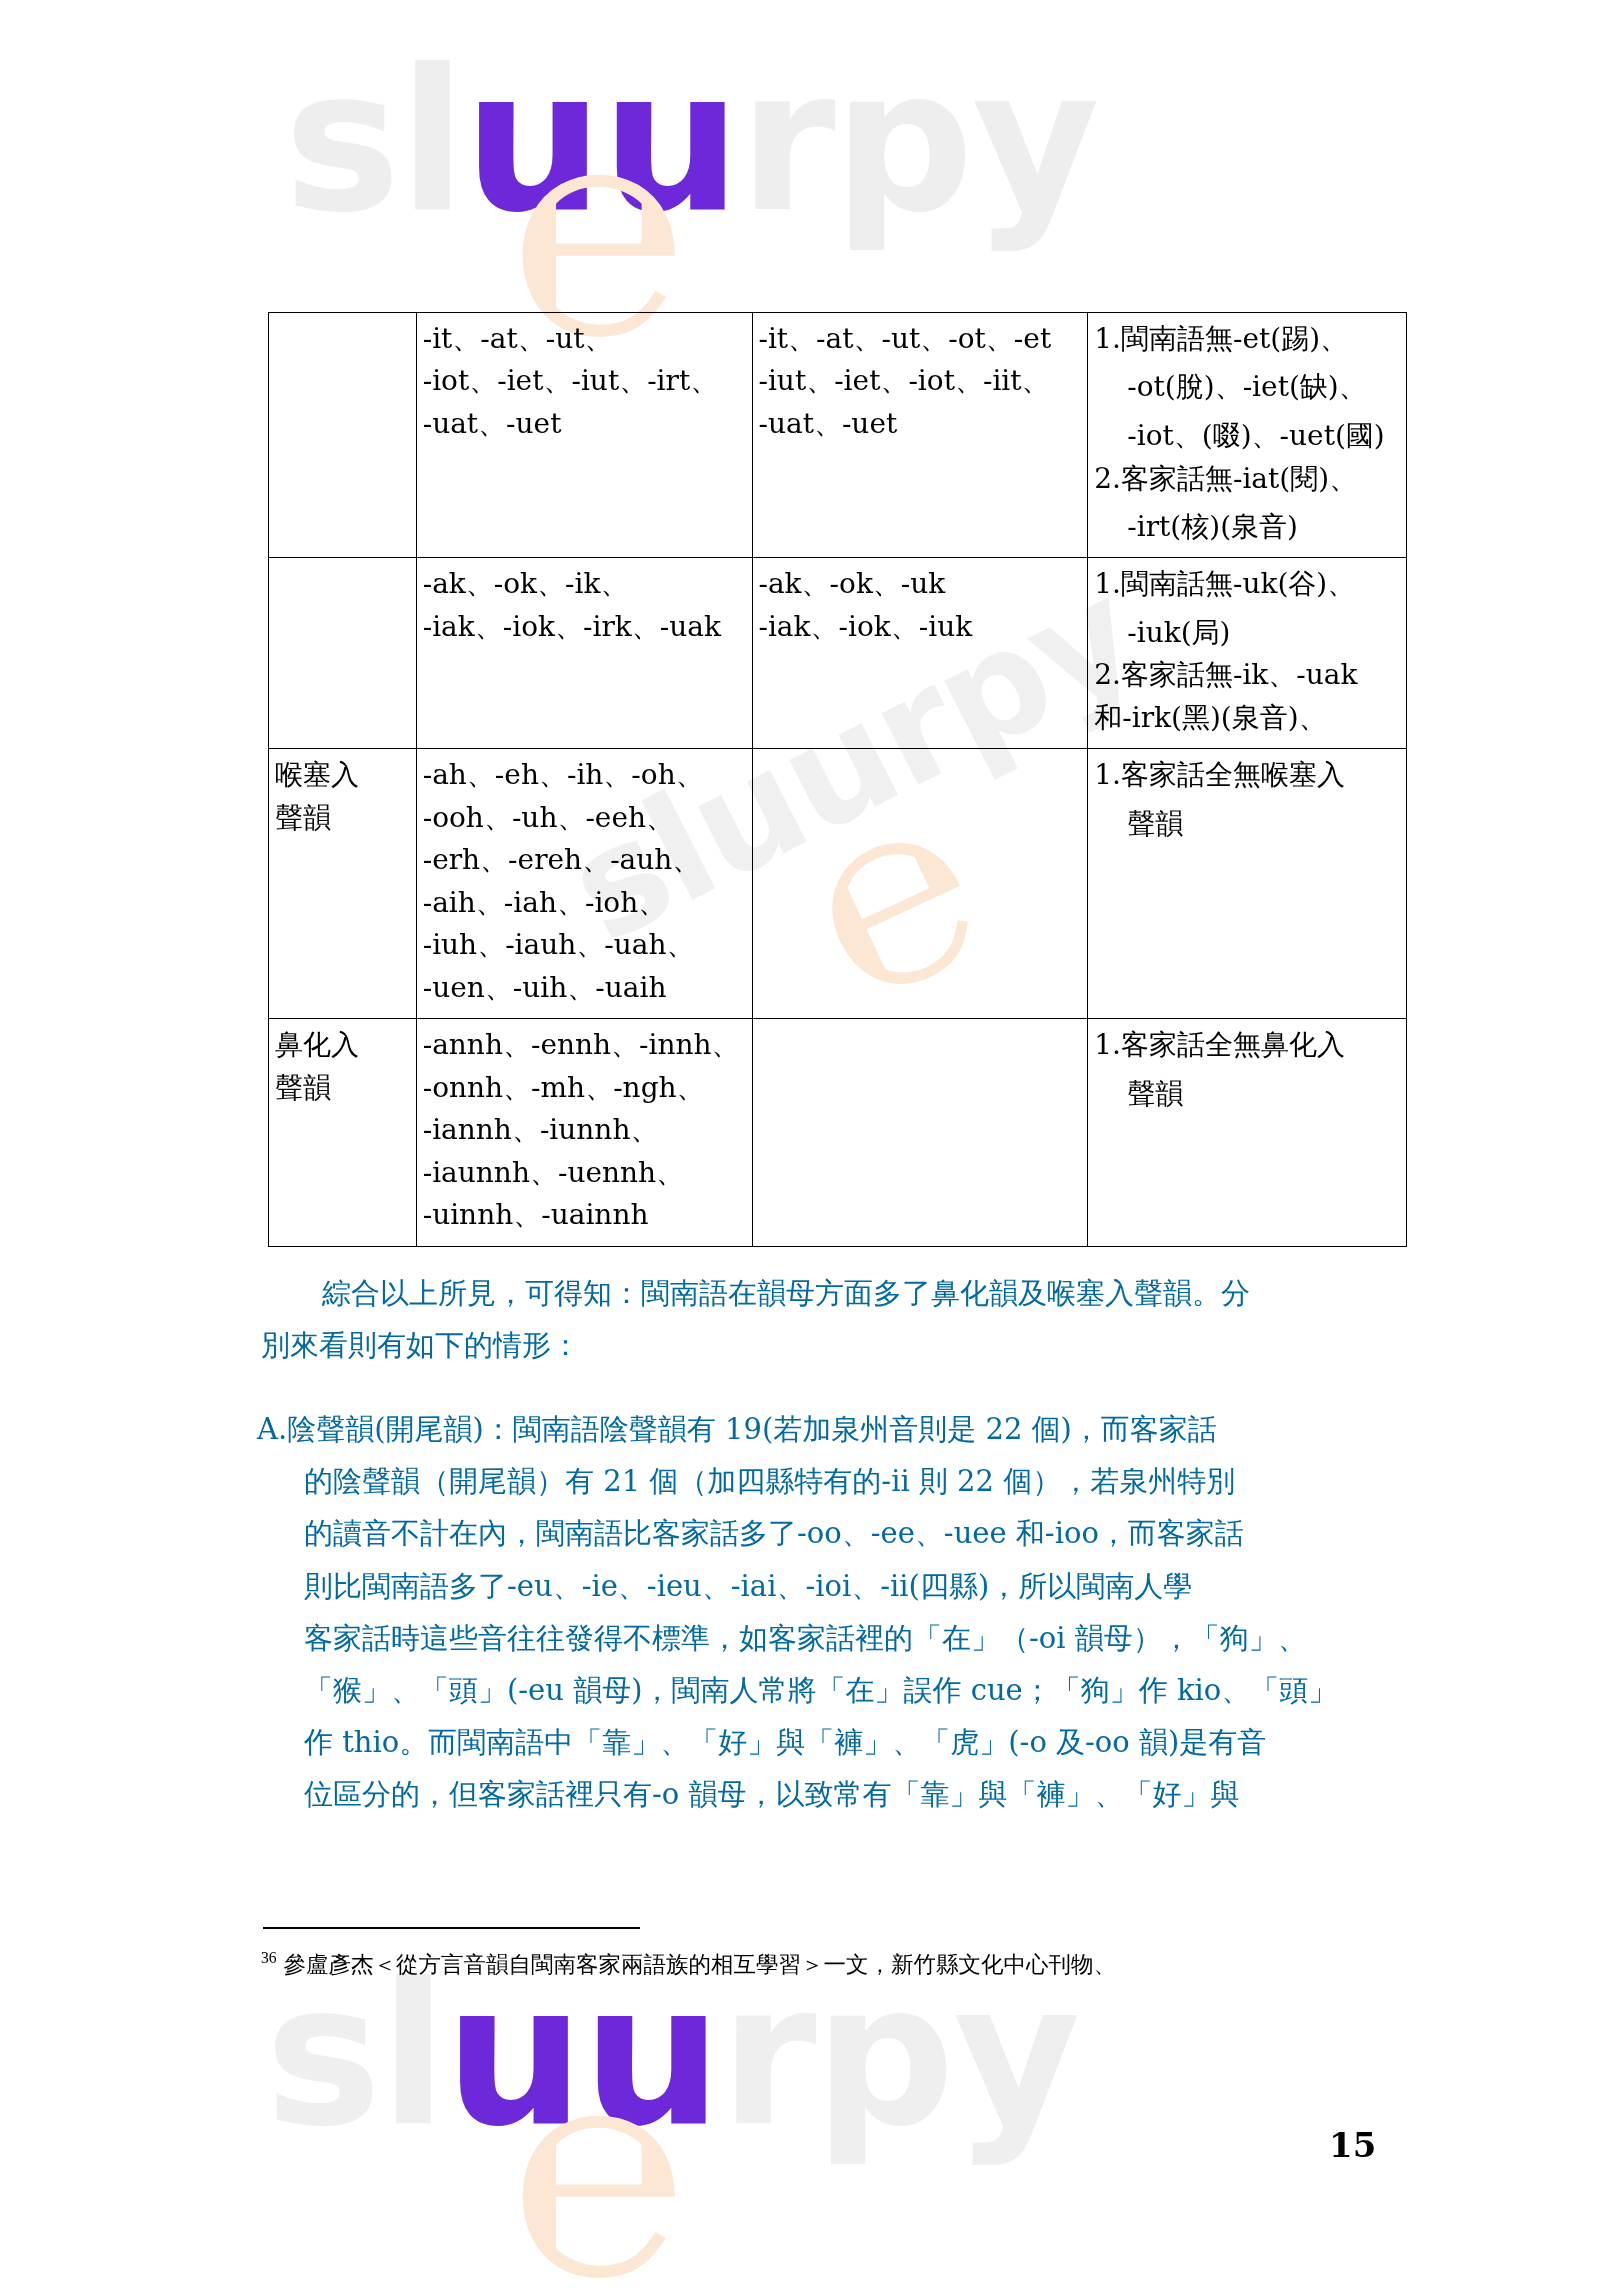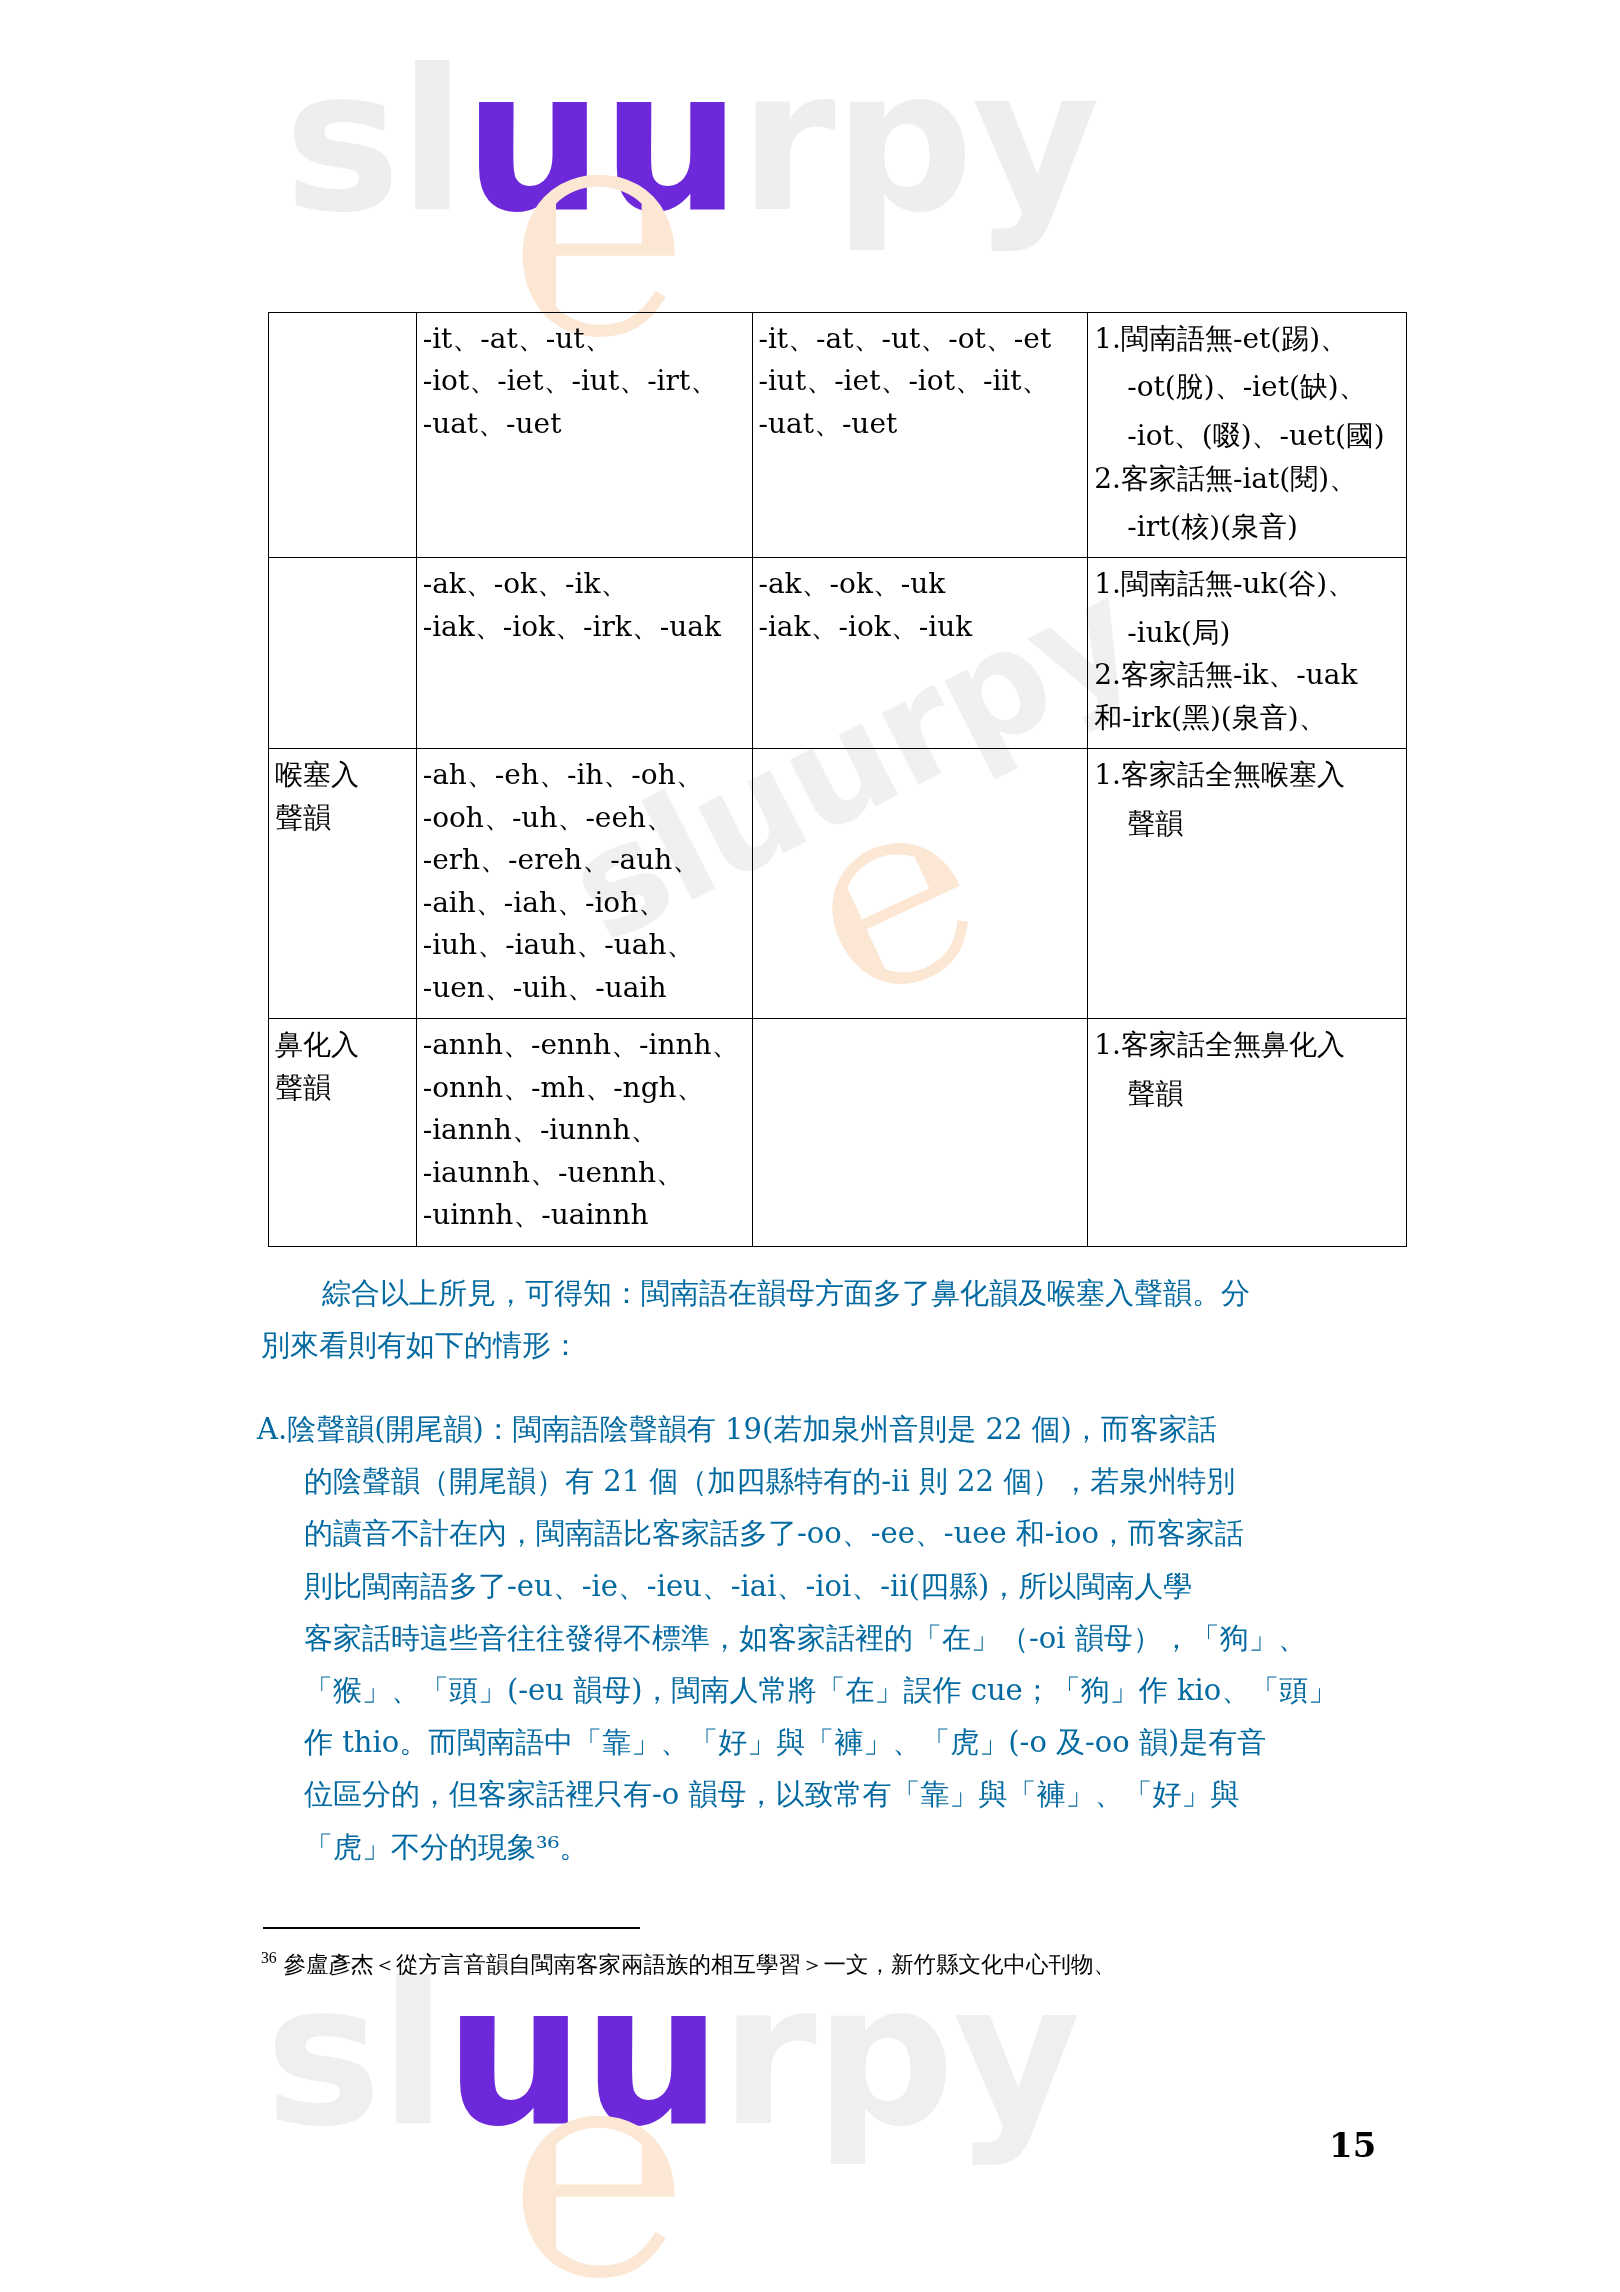--- a/index.html
+++ b/index.html
@@ -242,21 +242,20 @@
 
   <div class="para p-a">
     <span class="hang">A.陰聲韻(開尾韻)：閩南語陰聲韻有 19(若加泉州音則是 22 個)，而客家話</span>
     <span class="body-ind">的陰聲韻（開尾韻）有 21 個（加四縣特有的-ii 則 22 個），若泉州特別</span>
     <span class="body-ind">的讀音不計在內，閩南語比客家話多了-oo、-ee、-uee 和-ioo，而客家話</span>
     <span class="body-ind">則比閩南語多了-eu、-ie、-ieu、-iai、-ioi、-ii(四縣)，所以閩南人學</span>
     <span class="body-ind">客家話時這些音往往發得不標準，如客家話裡的「在」（-oi 韻母），「狗」、</span>
     <span class="body-ind">「猴」、「頭」(-eu 韻母)，閩南人常將「在」誤作 cue；「狗」作 kio、「頭」</span>
     <span class="body-ind">作 thio。而閩南語中「靠」、「好」與「褲」、「虎」(-o 及-oo 韻)是有音</span>
     <span class="body-ind">位區分的，但客家話裡只有-o 韻母，以致常有「靠」與「褲」、「好」與</span>
-    <span class="body-ind">「虎」不分的現象³⁶。</span>
   </div>
 
   <div class="fn-rule"></div>
   <div class="footnote">
     <sup>36</sup><span>參盧彥杰＜從方言音韻自閩南客家兩語族的相互學習＞一文，新竹縣文化中心刊物、</span>
   </div>
 
   <div class="pageno">15</div>
 
 </div>

